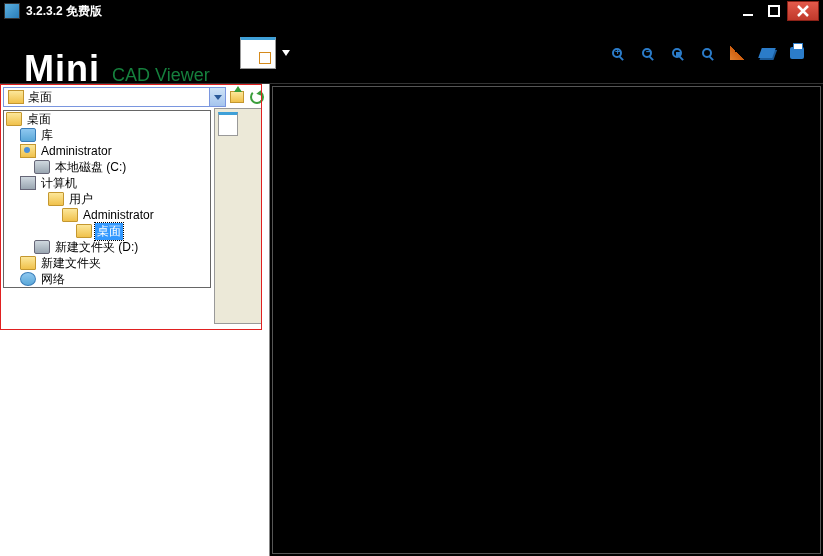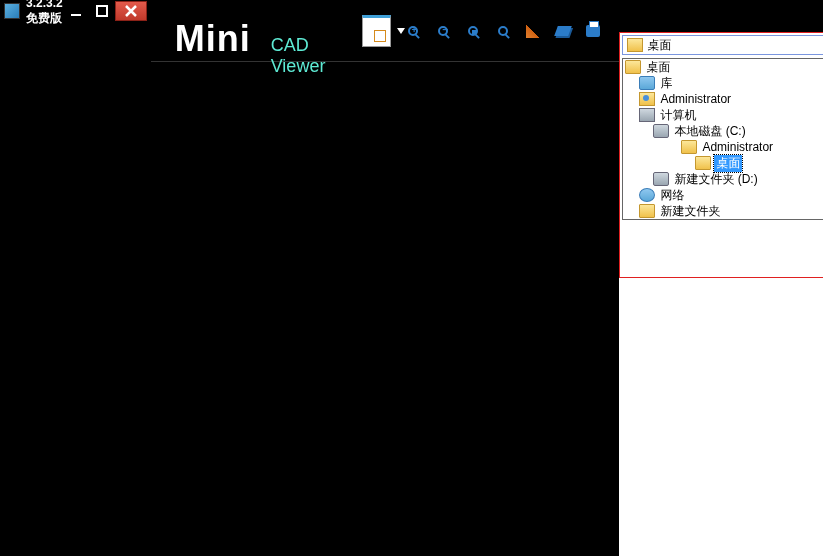--- a/index.html
+++ b/index.html
@@ -9,20 +9,21 @@
       background: #fff;
       width: 823px;
       height: 556px;
       overflow: hidden;
     }
     .window {
       width: 823px;
       height: 556px;
       background: #000;
       display: flex;
+      flex-direction: column;
     }
     .titlebar {
       height: 22px;
       background: #000;
       color: #fff;
       display: flex;
       align-items: center;
       padding: 0 4px;
       font-size: 12px;
       font-weight: bold;
@@ -61,22 +62,22 @@
       font-family: Impact, Arial Black, sans-serif;
       font-size: 36px;
       font-weight: 900;
       color: #fff;
       letter-spacing: 1px;
       margin-top: 33px;
     }
     .logo-sub {
       font-family: Arial, sans-serif;
       font-size: 18px;
-      color: #5eead4;
-      margin-left: 20px;
+      color: #15803d;
+      margin-left: 12px;
     }
     .tool-icon-big {
       width: 36px; height: 32px;
       background: #fff;
       border-top: 3px solid #3fa0d8;
       border-left: 1px solid #999;
       border-right: 1px solid #999;
       border-bottom: 1px solid #999;
       position: relative;
       margin-right: 4px;
@@ -109,21 +110,20 @@
     .mag-fit::before{content:"";position:absolute;width:4px;height:4px;background:#2b7cc9;top:2px;left:2px;}
     .wand{width:14px;height:14px;background:linear-gradient(45deg,#e08030,#d06010 50%,transparent 50%);position:relative;}
     .layer{width:14px;height:10px;background:#2b7cc9;transform:skewX(-20deg);box-shadow:2px 2px 0 #1a5a99;}
     .printer{width:14px;height:12px;background:#2b7cc9;border-radius:2px;position:relative;}
     .printer::before{content:"";position:absolute;top:-4px;left:3px;width:8px;height:5px;background:#fff;border:1px solid #2b7cc9;}
 
     .content {
       flex: 1;
       display: flex;
       background: #000;
-      margin-top: 32px;
     }
     .sidebar {
       width: 270px;
       background: #fff;
       border-right: 1px solid #888;
       position: relative;
     }
     .red-frame {
       position: absolute;
       top: 0; left: 0;
@@ -304,53 +304,58 @@
             <span class="indent" style="width:14px"></span>
             <span class="tr-icon lib"></span>
             <span class="label">库</span>
           </div>
         <div class="row">
             <span class="indent" style="width:14px"></span>
             <span class="tr-icon user"></span>
             <span class="label">Administrator</span>
           </div>
         <div class="row">
-            <span class="indent" style="width:14px"></span>
-            <span class="tr-icon comp"></span>
-            <span class="label">计算机</span>
-          </div>
-        <div class="row">
             <span class="indent" style="width:28px"></span>
             <span class="tr-icon drive"></span>
             <span class="label">本地磁盘 (C:)</span>
           </div>
         <div class="row">
+            <span class="indent" style="width:14px"></span>
+            <span class="tr-icon comp"></span>
+            <span class="label">计算机</span>
+          </div>
+        <div class="row">
+            <span class="indent" style="width:42px"></span>
+            <span class="tr-icon folder"></span>
+            <span class="label">用户</span>
+          </div>
+        <div class="row">
             <span class="indent" style="width:56px"></span>
             <span class="tr-icon folder"></span>
             <span class="label">Administrator</span>
           </div>
         <div class="row selected">
             <span class="indent" style="width:70px"></span>
             <span class="tr-icon folder"></span>
             <span class="label">桌面</span>
           </div>
         <div class="row">
             <span class="indent" style="width:28px"></span>
             <span class="tr-icon drive"></span>
             <span class="label">新建文件夹 (D:)</span>
           </div>
         <div class="row">
             <span class="indent" style="width:14px"></span>
+            <span class="tr-icon folder"></span>
+            <span class="label">新建文件夹</span>
+          </div>
+        <div class="row">
+            <span class="indent" style="width:14px"></span>
             <span class="tr-icon net"></span>
             <span class="label">网络</span>
-          </div>
-        <div class="row">
-            <span class="indent" style="width:14px"></span>
-            <span class="tr-icon folder"></span>
-            <span class="label">新建文件夹</span>
           </div>
       </div>
 
       <div class="preview-list">
         <div class="thumb"></div>
       </div>
     </div>
 
     <div class="viewport"></div>
   </div>

